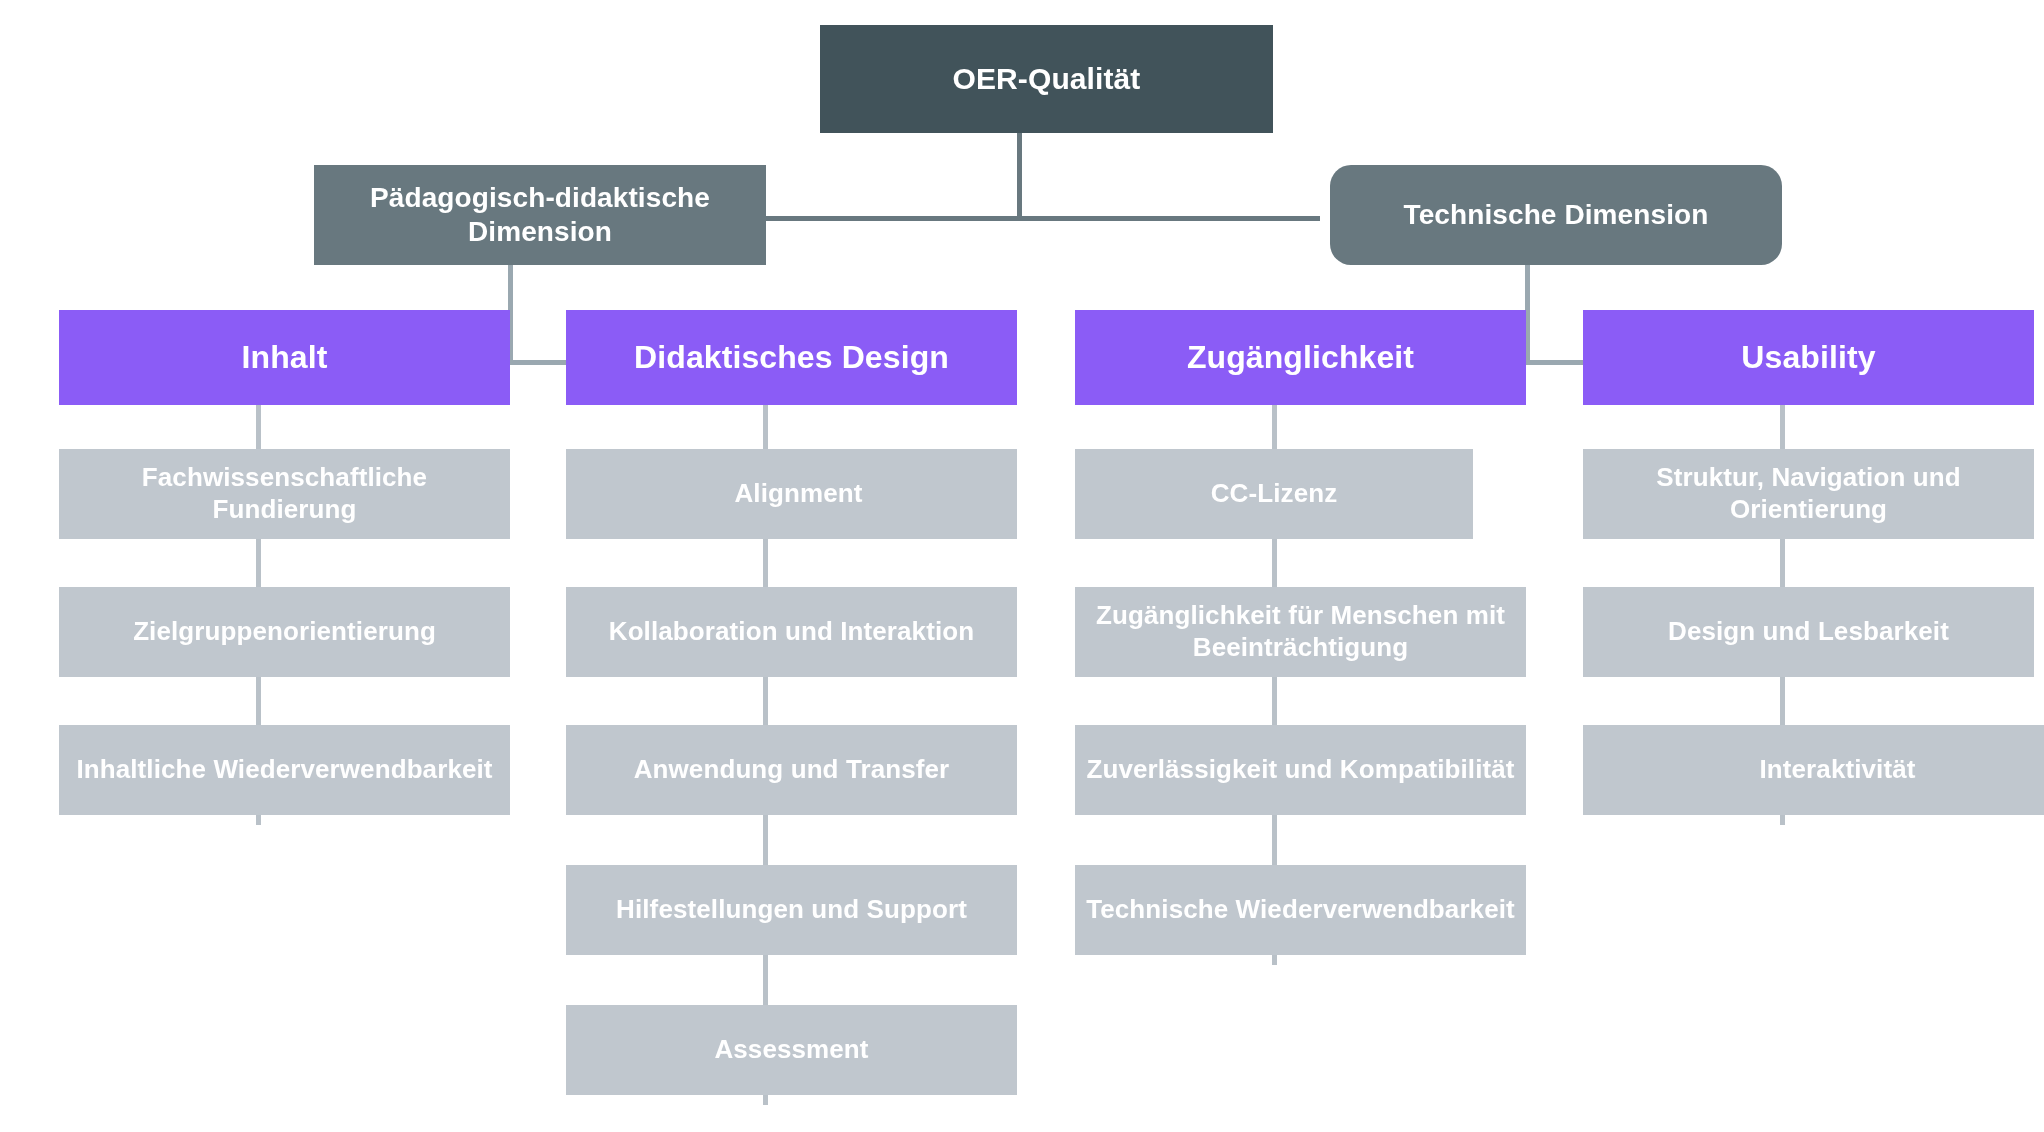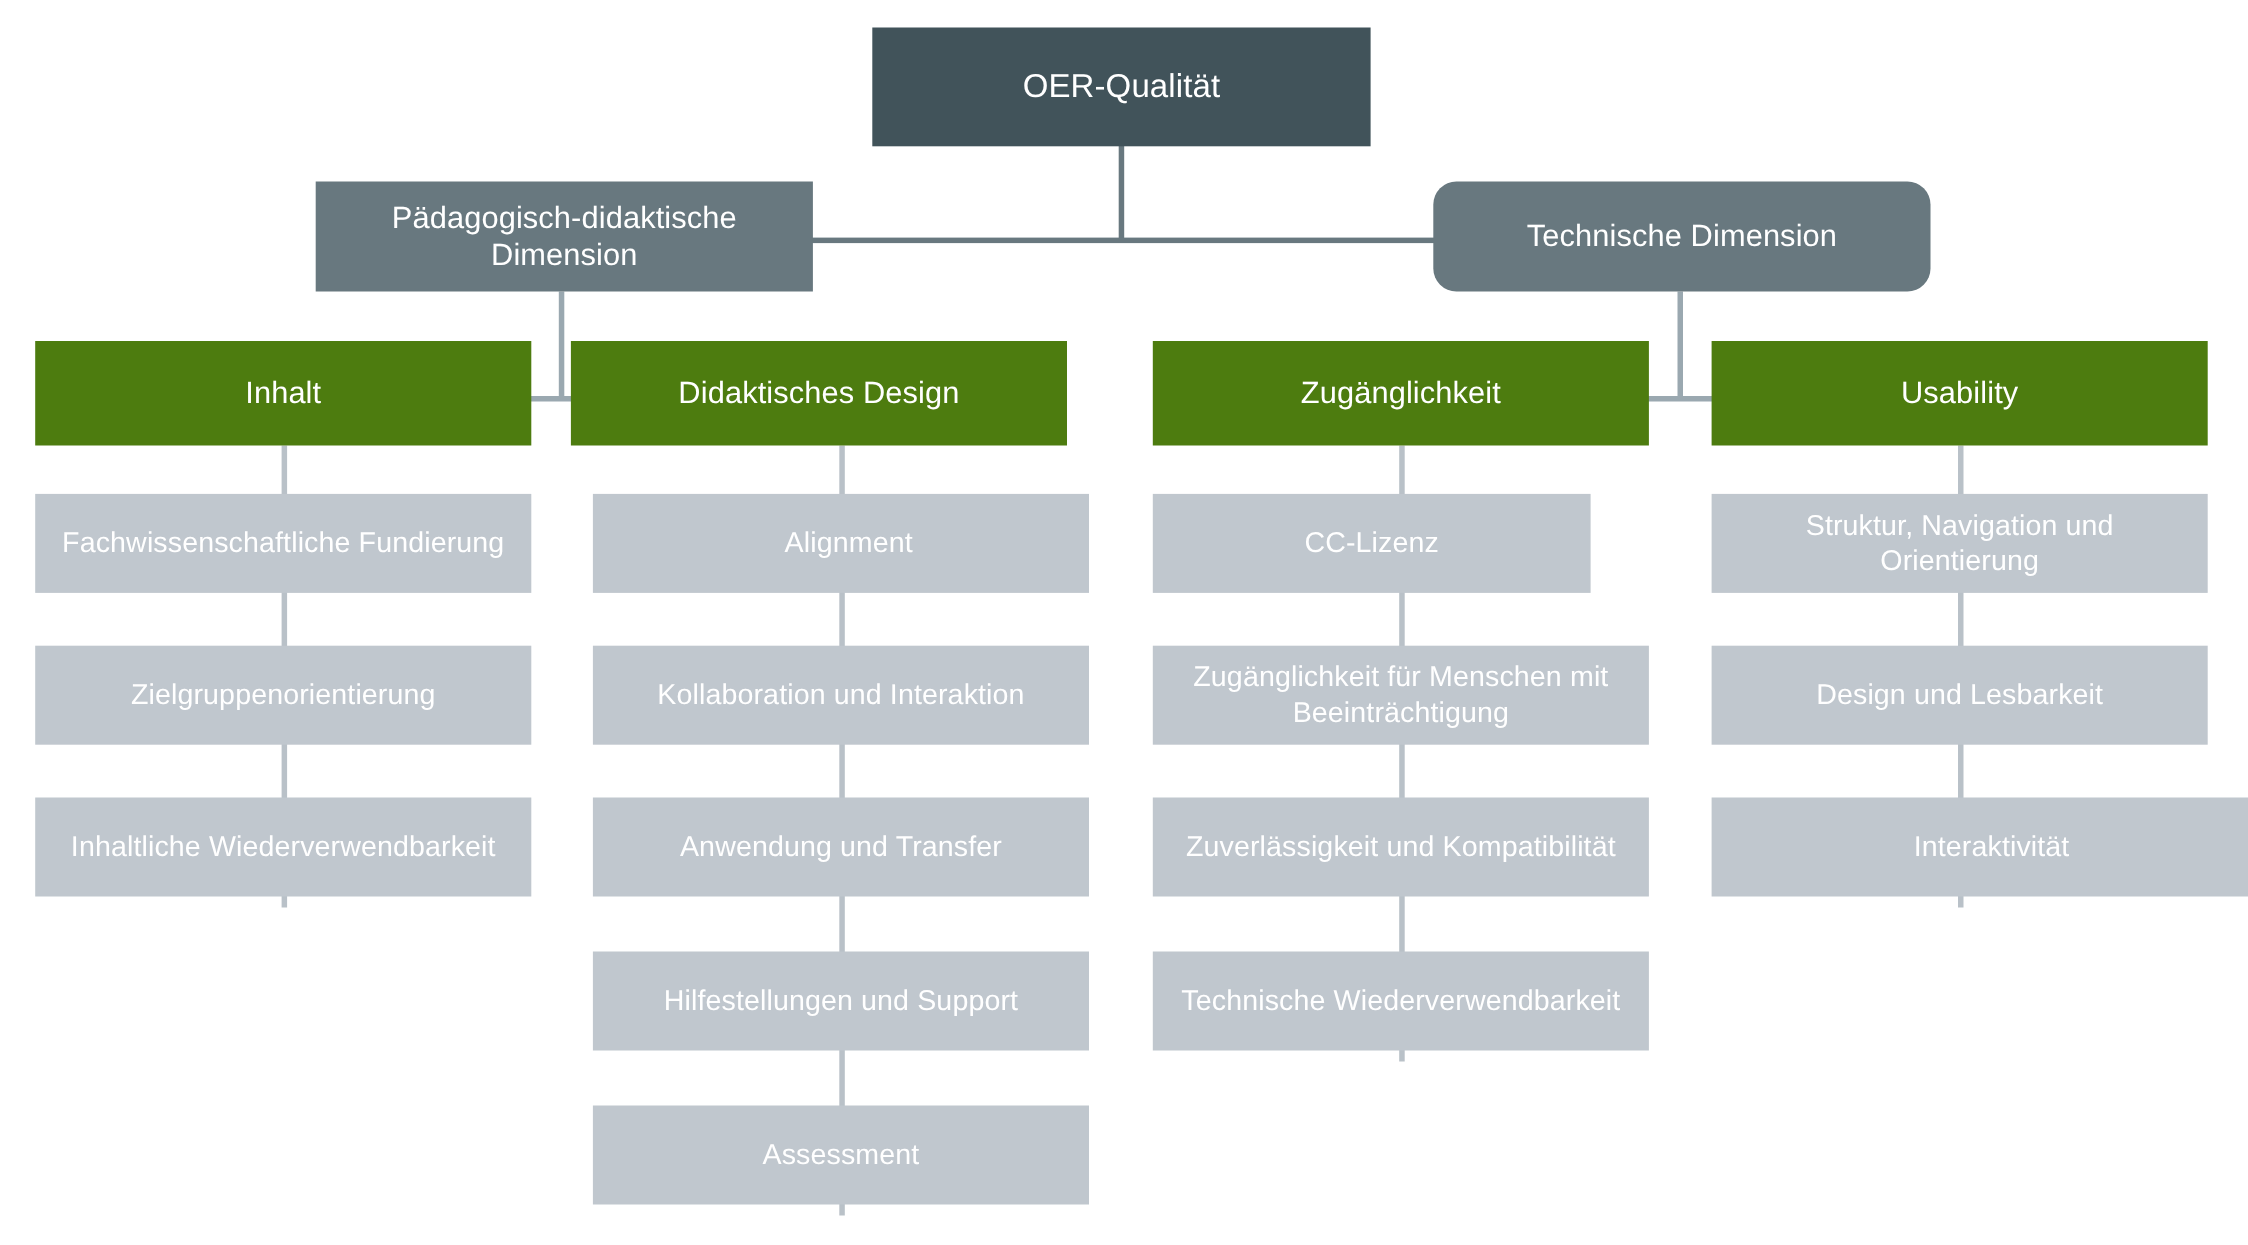--- a/index.html
+++ b/index.html
@@ -20,30 +20,31 @@
   }
 
   .node {
     position: absolute;
     box-sizing: border-box;
     display: flex;
     align-items: center;
     justify-content: center;
     text-align: center;
     color: #ffffff;
-    font-weight: normal;
+    font-weight: bold;
     line-height: 1.22;
     padding: 4px 10px;
     letter-spacing: 0.1px;
     z-index: 3;
+    margin-left: 27px;
   }
 
   .level-root  { background: #41535a; font-size: 30px; }
   .level-dim   { background: #68787f; font-size: 28px; }
-  .level-cat   { background: #4d7c0f; font-size: 28px; }
+  .level-cat   { background: #8b5cf6; font-size: 32px; }
   .level-leaf  { background: #c0c7ce; font-size: 26px; }
 
   .connector {
     position: absolute;
     z-index: 1;
   }
   .conn-dark  { background: #68787f; }
   .conn-mid   { background: #9aa8b0; }
   .conn-light { background: #b9c1c8; }
 </style>
@@ -79,21 +80,21 @@
   <div class="node level-dim" style="left:287px; top:165px; width:452px; height:100px;">
     <span>Pädagogisch-didaktische Dimension</span>
   </div>
   <div class="node level-dim" style="left:1303px; top:165px; width:452px; height:100px;border-radius:21px;">
     <span>Technische Dimension</span>
   </div>
 
   <div class="node level-cat" style="left:32px; top:310px; width:451px; height:95px;">
     <span>Inhalt</span>
   </div>
-  <div class="node level-cat" style="left:519px; top:310px; width:451px; height:95px;">
+  <div class="node level-cat" style="left:539px; top:310px; width:451px; height:95px;">
     <span>Didaktisches Design</span>
   </div>
   <div class="node level-cat" style="left:1048px; top:310px; width:451px; height:95px;">
     <span>Zugänglichkeit</span>
   </div>
   <div class="node level-cat" style="left:1556px; top:310px; width:451px; height:95px;">
     <span>Usability</span>
   </div>
 
   <div class="node level-leaf" style="left:32px; top:449px; width:451px; height:90px;">

